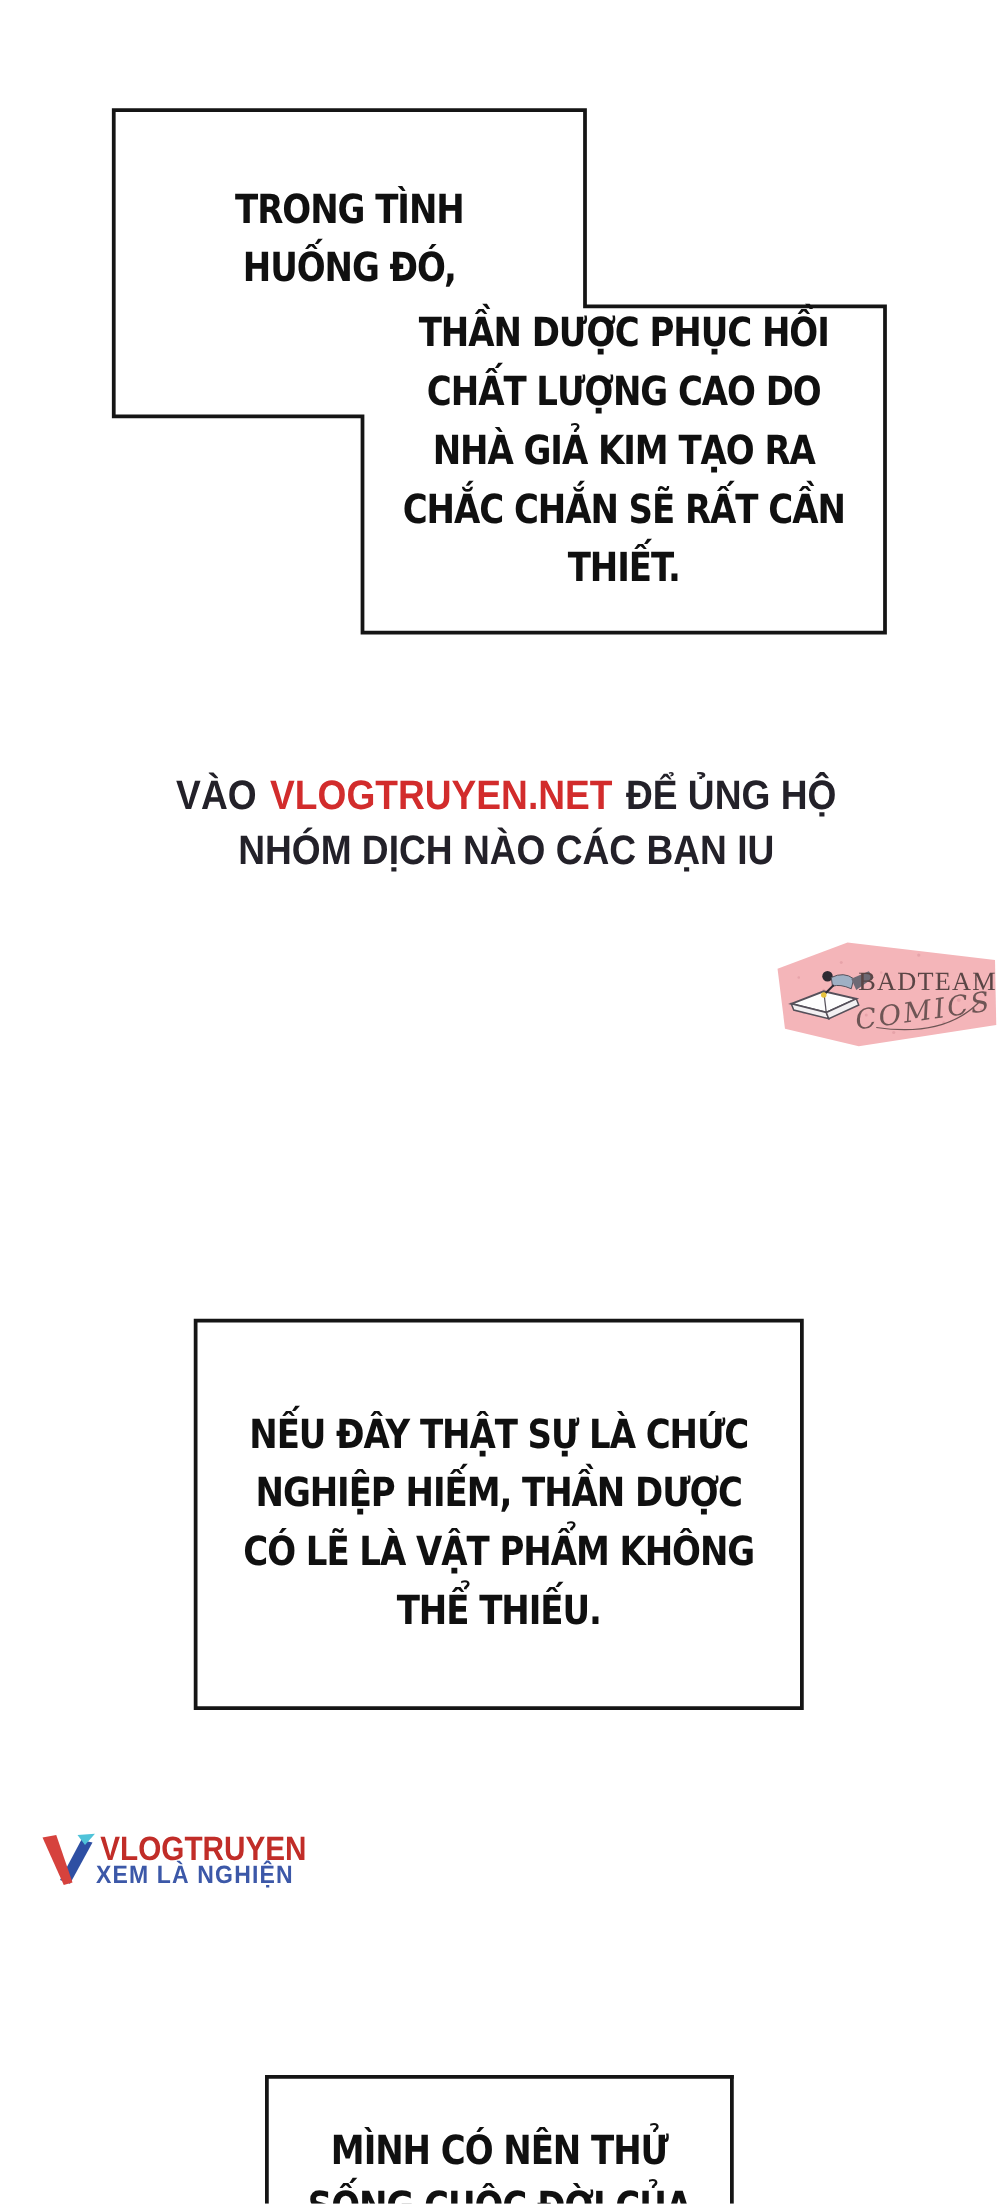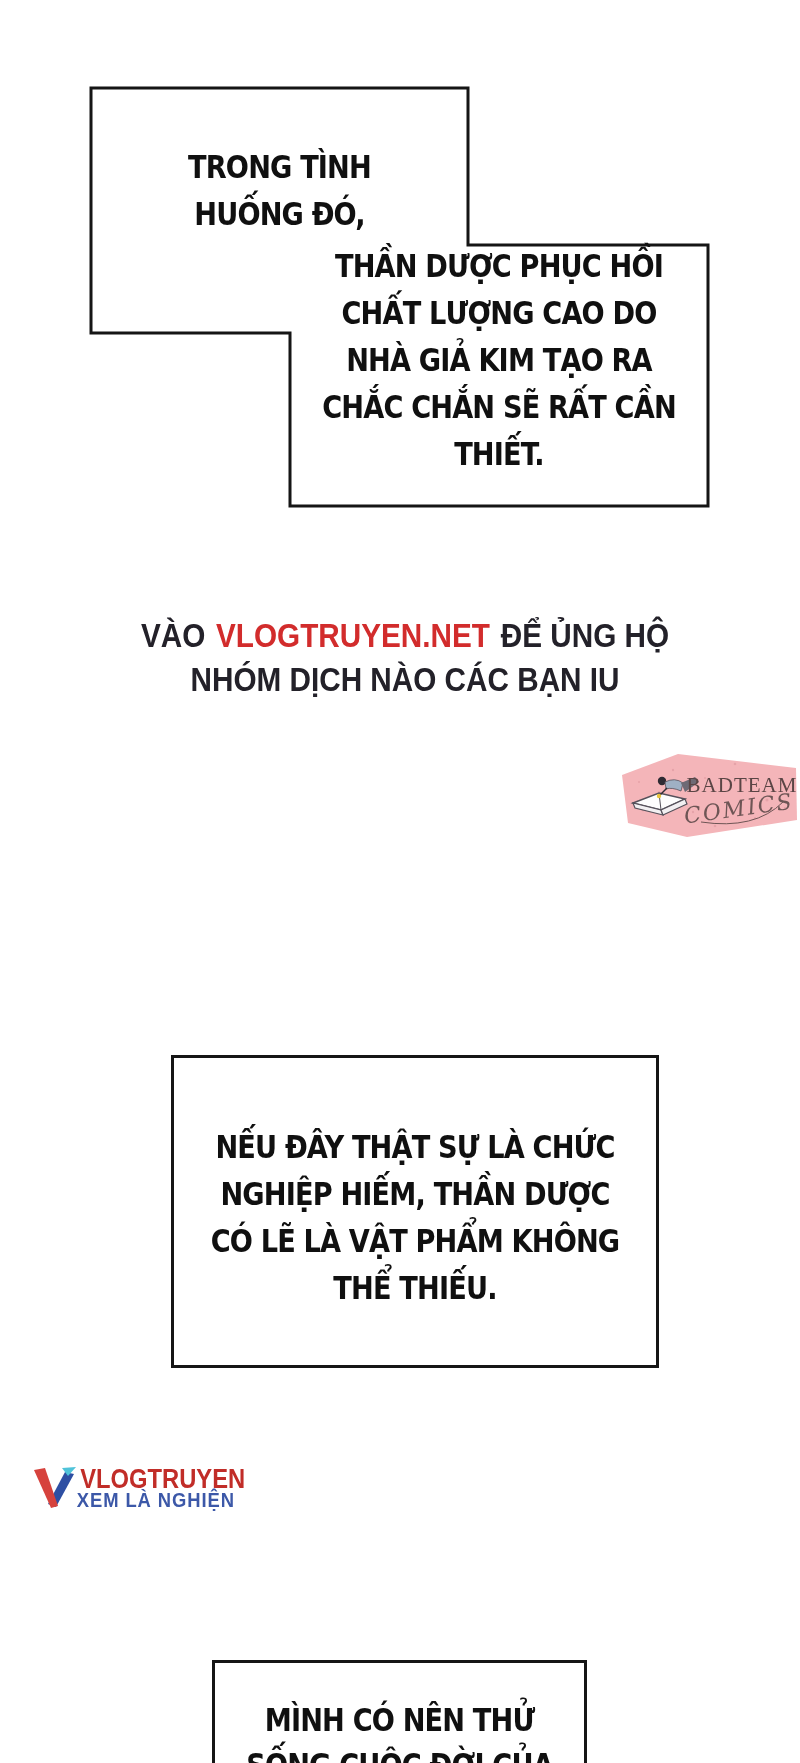--- a/index.html
+++ b/index.html
@@ -11,21 +11,21 @@
   .btext{position:absolute;}
   .bline{position:absolute;left:0;width:100%;height:40px;text-align:center;
          font-family:"DejaVu Sans",sans-serif;font-weight:bold;font-size:32px;line-height:40px;
          color:#101010;letter-spacing:-1px;white-space:nowrap;
          transform:scaleX(0.85);}
   .b1{left:91px;top:88px;width:377px;height:245px;}
   .b2{left:290px;top:229px;width:418px;height:261px;}
 
   
   .rectbubble{position:absolute;box-sizing:border-box;border:3px solid #151515;background:#ffffff;}
-  .b3{left:155px;top:1055px;width:488px;height:313px;margin-left:16px;}
+  .b3{left:155px;top:1055px;width:488px;height:313px;}
   .b4{left:212px;top:1660px;width:375px;height:140px;border-bottom:none;}
 
   
   .promo{position:absolute;left:5px;top:612px;width:800px;height:110px;}
   .pline{position:absolute;left:0;width:100%;height:40px;text-align:center;
          font-family:"Liberation Sans","DejaVu Sans",sans-serif;font-weight:bold;font-size:33px;
          line-height:40px;color:#232129;white-space:nowrap;transform:scaleX(0.9);}
   .pline .seg{margin:0 6px;}
   .pline .site{color:#d22c2c;}
 

